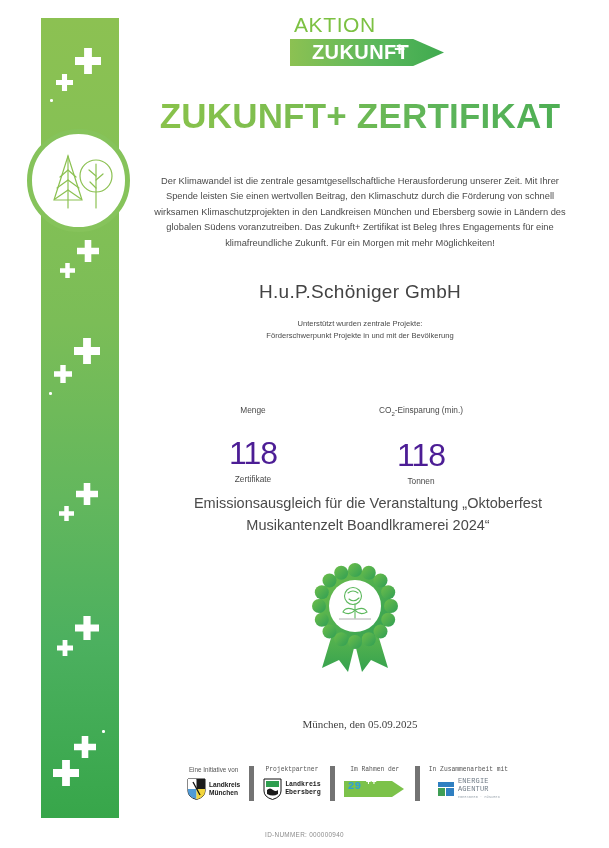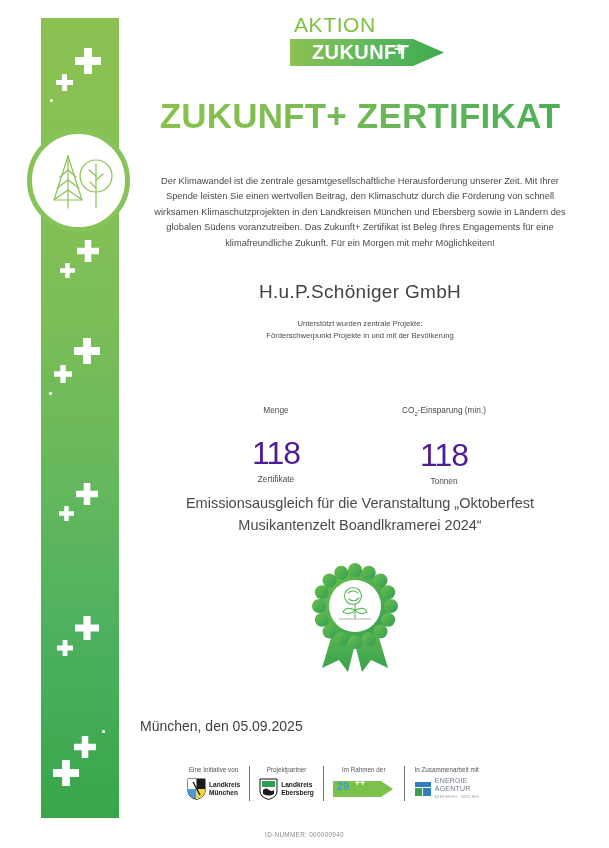--- a/index.html
+++ b/index.html
@@ -111,66 +111,66 @@
     position:absolute;
     left:160px;top:318px;width:400px;
     text-align:center;
     font-size:7.6px;line-height:11.6px;color:#4a4a4a;
   }
 
   
   .stats{
     position:absolute;
     left:205px;top:405px;width:310px;
-    display:flex;justify-content:center;gap:72px;
+    display:flex;gap:72px;
   }
   .stat{text-align:center;width:96px;}
   .stat-label{font-size:8.3px;color:#4a4a4a;}
   .stat-value{
     font-size:32px;color:#4c1d95;line-height:40px;
     margin-top:18px;letter-spacing:-1px;
   }
   .stat-unit{font-size:8.3px;color:#4a4a4a;margin-top:1px;}
   .sub{font-size:6px;vertical-align:sub;}
 
   
   .event{
     position:absolute;
-    left:140px;top:492px;width:440px;
+    left:148px;top:492px;width:440px;
     text-align:center;
     font-size:14.5px;line-height:22px;color:#4a4a4a;
   }
 
   
   .seal{
     position:absolute;
     left:308px;top:562px;
     width:94px;height:112px;
   }
 
   
   .date{
     position:absolute;
     left:140px;top:718px;width:440px;
-    font-size:14px;color:#3f3f3f;
+    text-align:center;font-size:11px;color:#3f3f3f;font-family:Liberation Serif, serif;
   }
 
   
   .partners{
     position:absolute;
     left:178px;top:766px;width:360px;height:44px;
     display:flex;align-items:flex-start;
   }
   .partner{
     position:relative;
     text-align:center;
     padding:0 9px;
     flex:0 0 auto;
   }
-  .partner + .partner{border-left:1px solid #737373;}
+  .partner + .partner{border-left:5px solid #737373;font-family:Liberation Mono, monospace;}
   .partner-cap{
     font-size:6.3px;color:#555;
     margin-bottom:4px;white-space:nowrap;
   }
   .partner-logo{
     display:flex;align-items:center;justify-content:center;gap:3px;
     height:24px;
   }
   .lk-text{
     font-size:6.6px;font-weight:bold;color:#1a1a1a;line-height:8px;

